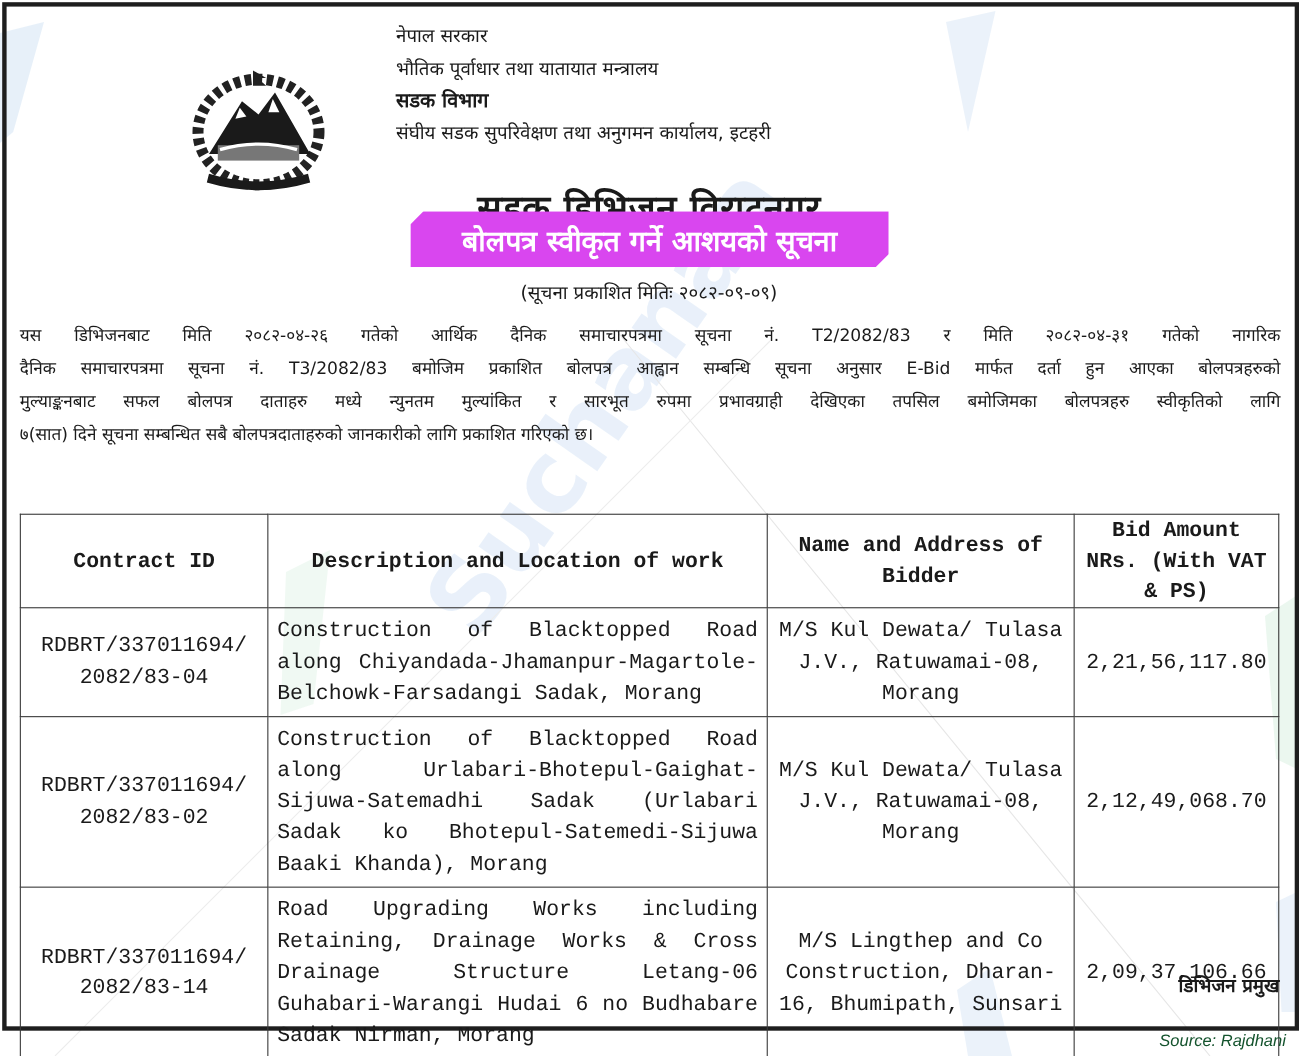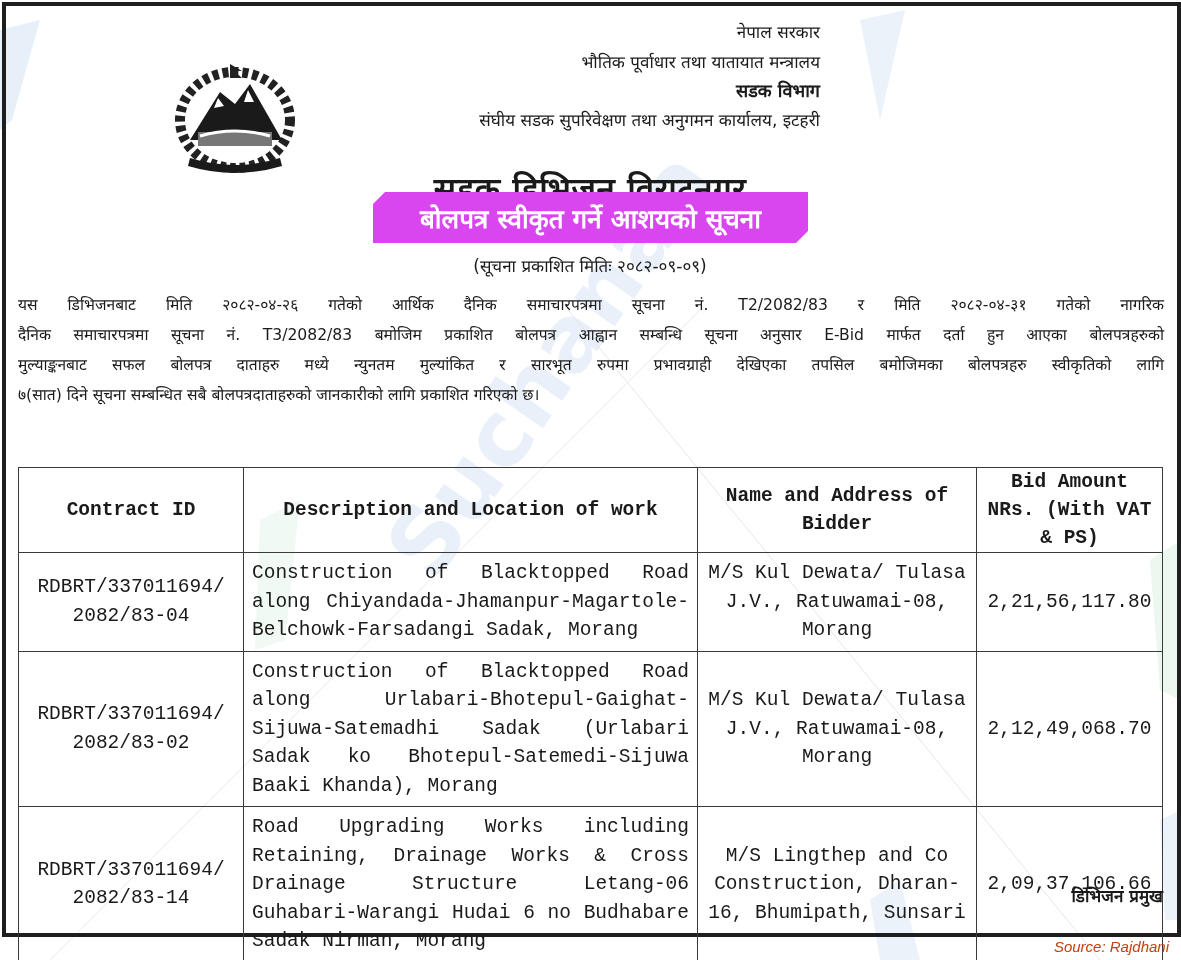--- a/index.html
+++ b/index.html
@@ -2,21 +2,21 @@
 <html><head>
 <meta charset="utf-8">
 <style>
   html, body { margin:0; padding:0; background:#ffffff; }
   body { width:1181px; height:960px; position:relative; overflow:hidden;
          font-family:"DejaVu Serif", serif; color:#1a1a1a; }
   .frame { position:absolute; left:2px; top:2px; width:1171px; height:927px;
            border:4px solid #1e1e1e; box-sizing:content-box; }
   .wm { position:absolute; pointer-events:none; }
   .emblem { position:absolute; left:170px; top:62px; width:130px; height:112px; }
-  .hdr { position:absolute; left:360px; width:460px; text-align:right;
+  .hdr { position:absolute; left:360px; width:460px; text-align:left;
          font-family:"DejaVu Sans", sans-serif; color:#1a1a1a; white-space:nowrap; }
   .h1 { top:20px; font-size:17px; }
   .h2 { top:50px; font-size:17px; }
   .h3 { top:78px; font-size:18px; font-weight:bold; }
   .h4 { top:108px; font-size:17px; }
   .title { position:absolute; left:360px; width:460px; top:140px; text-align:center;
            font-family:"DejaVu Sans", sans-serif; font-weight:bold; font-size:33px;
            color:#1a1a1a; white-space:nowrap; letter-spacing:0.5px;margin-top:26px; }
   .banner { position:absolute; left:373px; top:192px; width:435px; height:51px;
             background:#d946ef; color:#ffffff; display:flex; align-items:center; justify-content:center;
@@ -37,21 +37,21 @@
   td.cid { text-align:center; width:208px; }
   td.desc { text-align:justify; width:437px; }
   td.bidder { text-align:center; width:262px; }
   td.amount { text-align:center; }
   .row1 td { height:84px; }
   .row2 td { height:112px; }
   .row3 td { height:113px; }
   .sign { position:absolute; right:18px; top:884px; font-family:"DejaVu Sans", sans-serif;
           font-weight:bold; font-size:17px; }
   .source { position:absolute; right:12px; top:938px; font-family:"Liberation Sans", sans-serif;
-            font-style:italic; font-size:15px; color:#c2410c; }
+            font-style:italic; font-size:15px; color:#14532d; }
 </style>
 </head>
 <body>
 
 <svg class="wm" width="1181" height="960" style="left:0;top:0">
   <polygon points="0,30 40,20 12,120 0,130" fill="#dde9f7" opacity="0.7"></polygon>
   <polygon points="860,20 905,10 880,120" fill="#dde9f7" opacity="0.6"></polygon>
   <polygon points="870,900 900,880 920,960 880,960" fill="#dde9f7" opacity="0.6"></polygon>
   <polygon points="1150,560 1181,540 1181,700 1160,690" fill="#e2f3e8" opacity="0.7"></polygon>
   <polygon points="1160,820 1181,810 1181,920 1165,920" fill="#dde9f7" opacity="0.6"></polygon>

